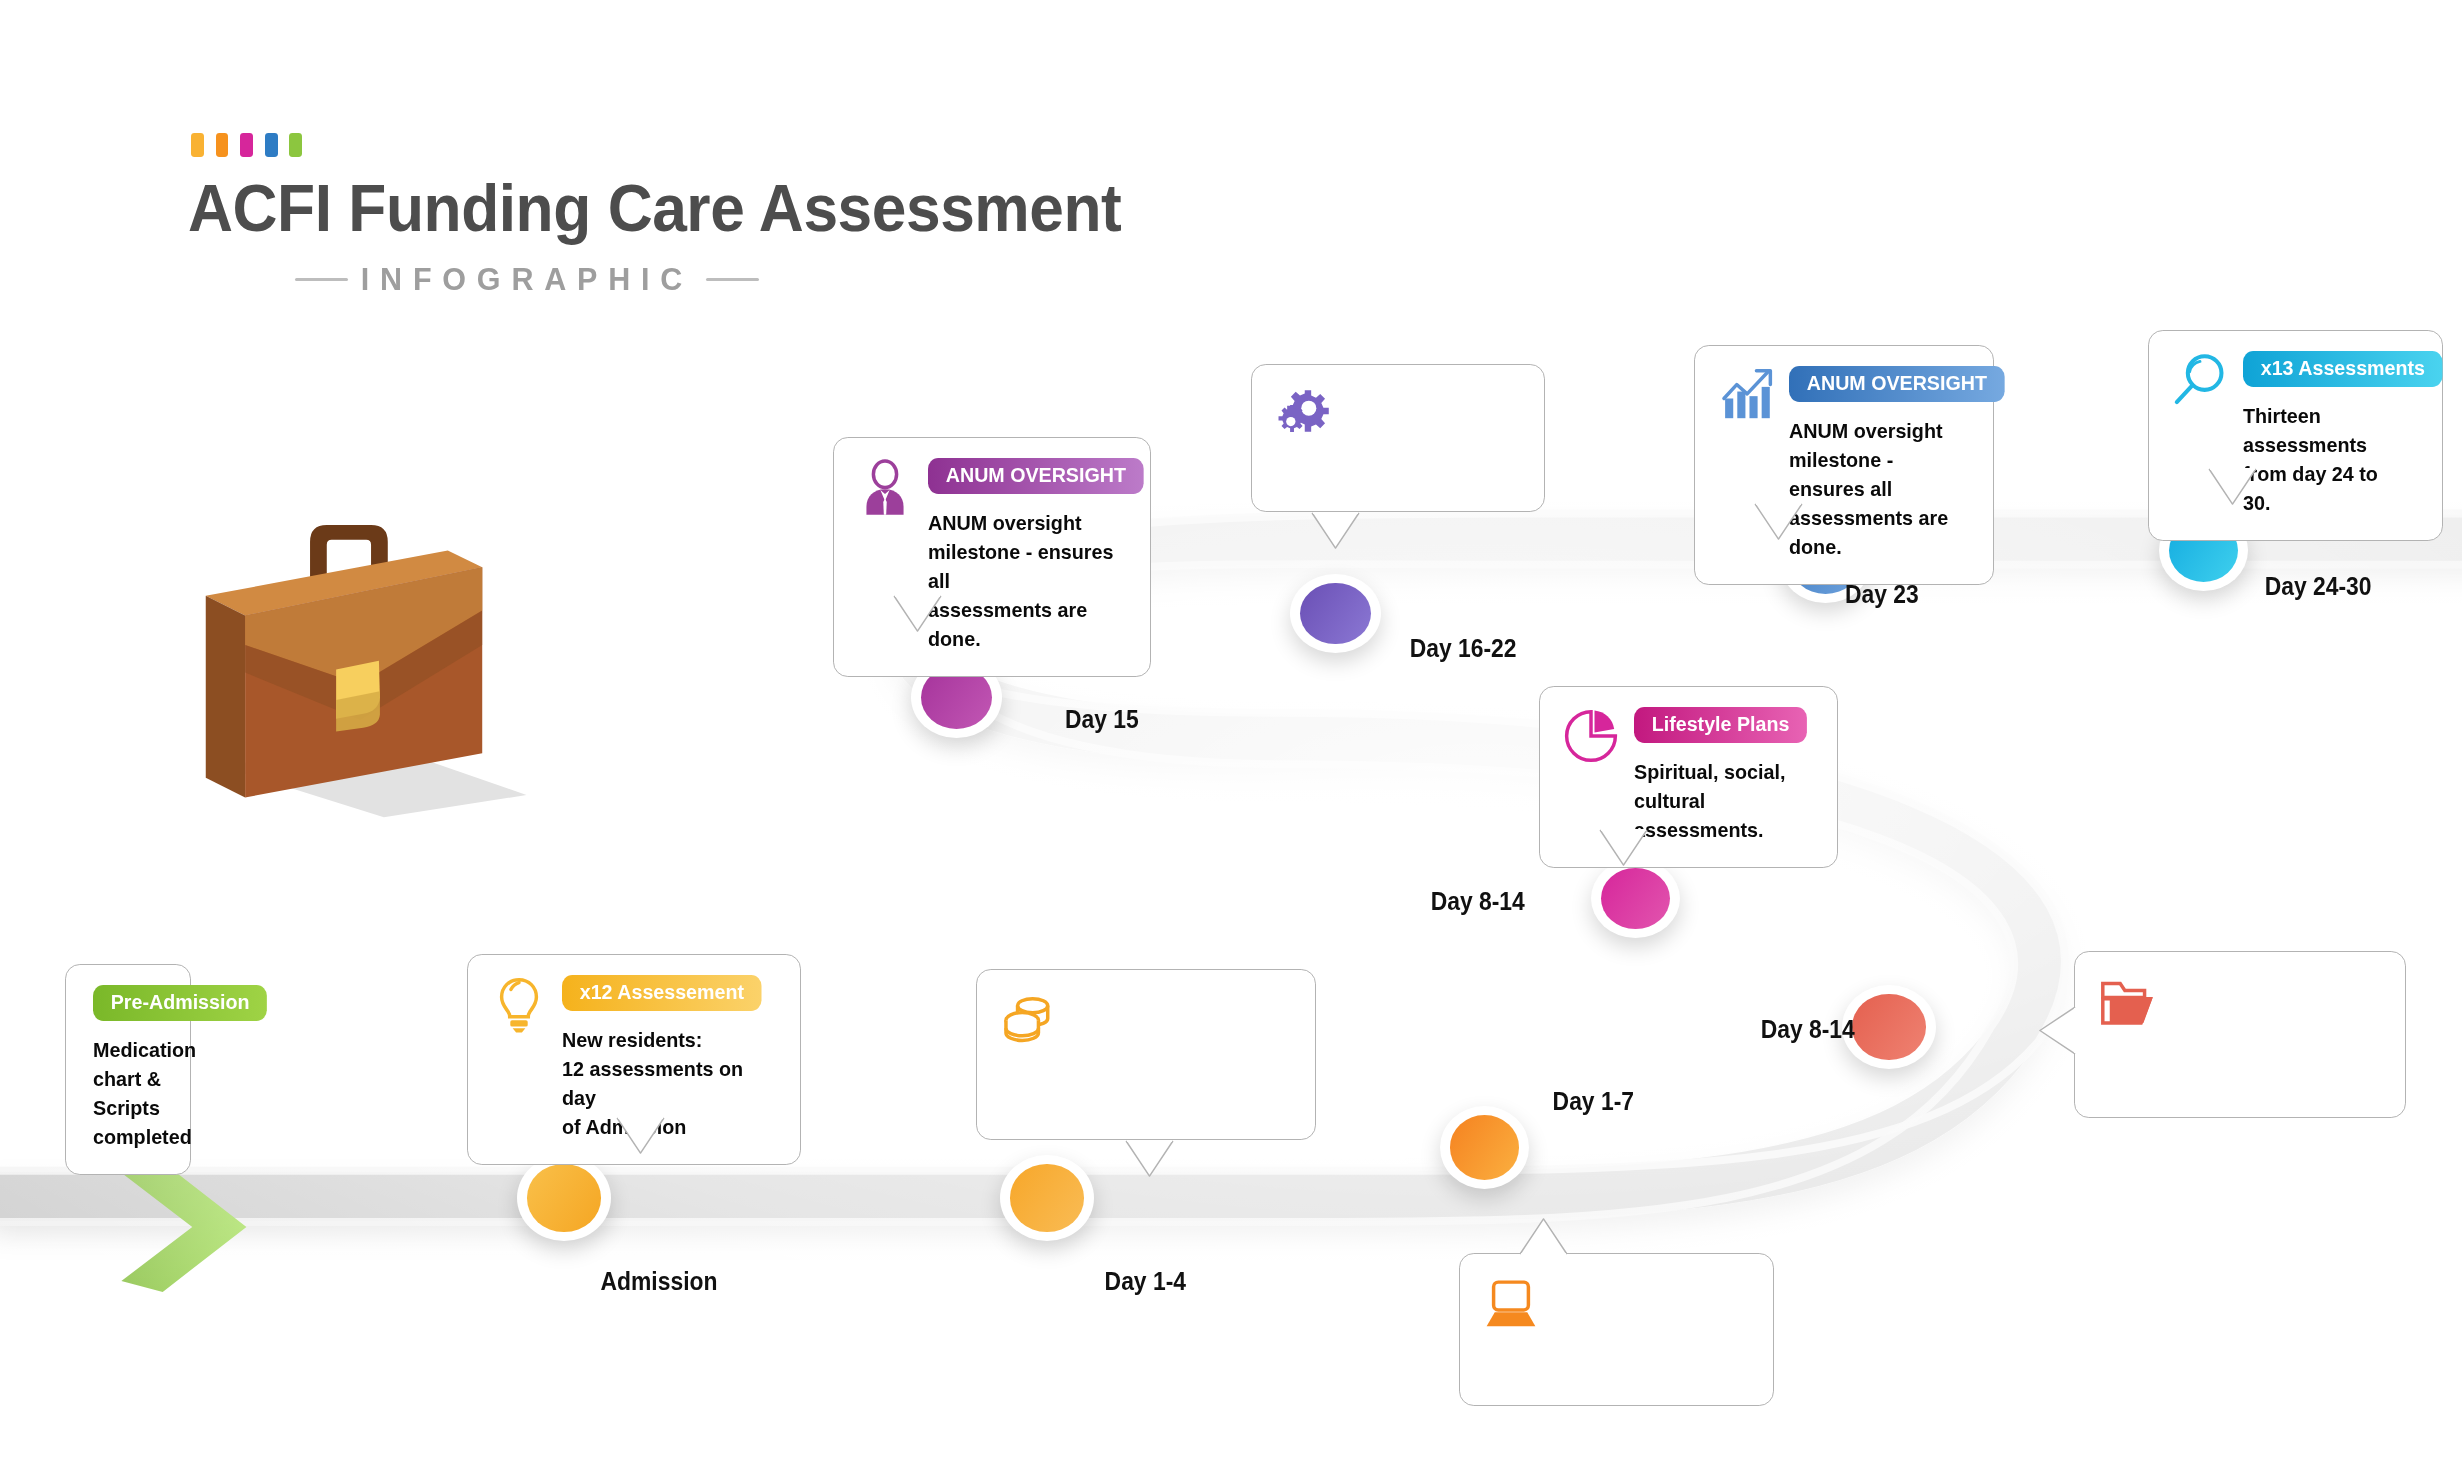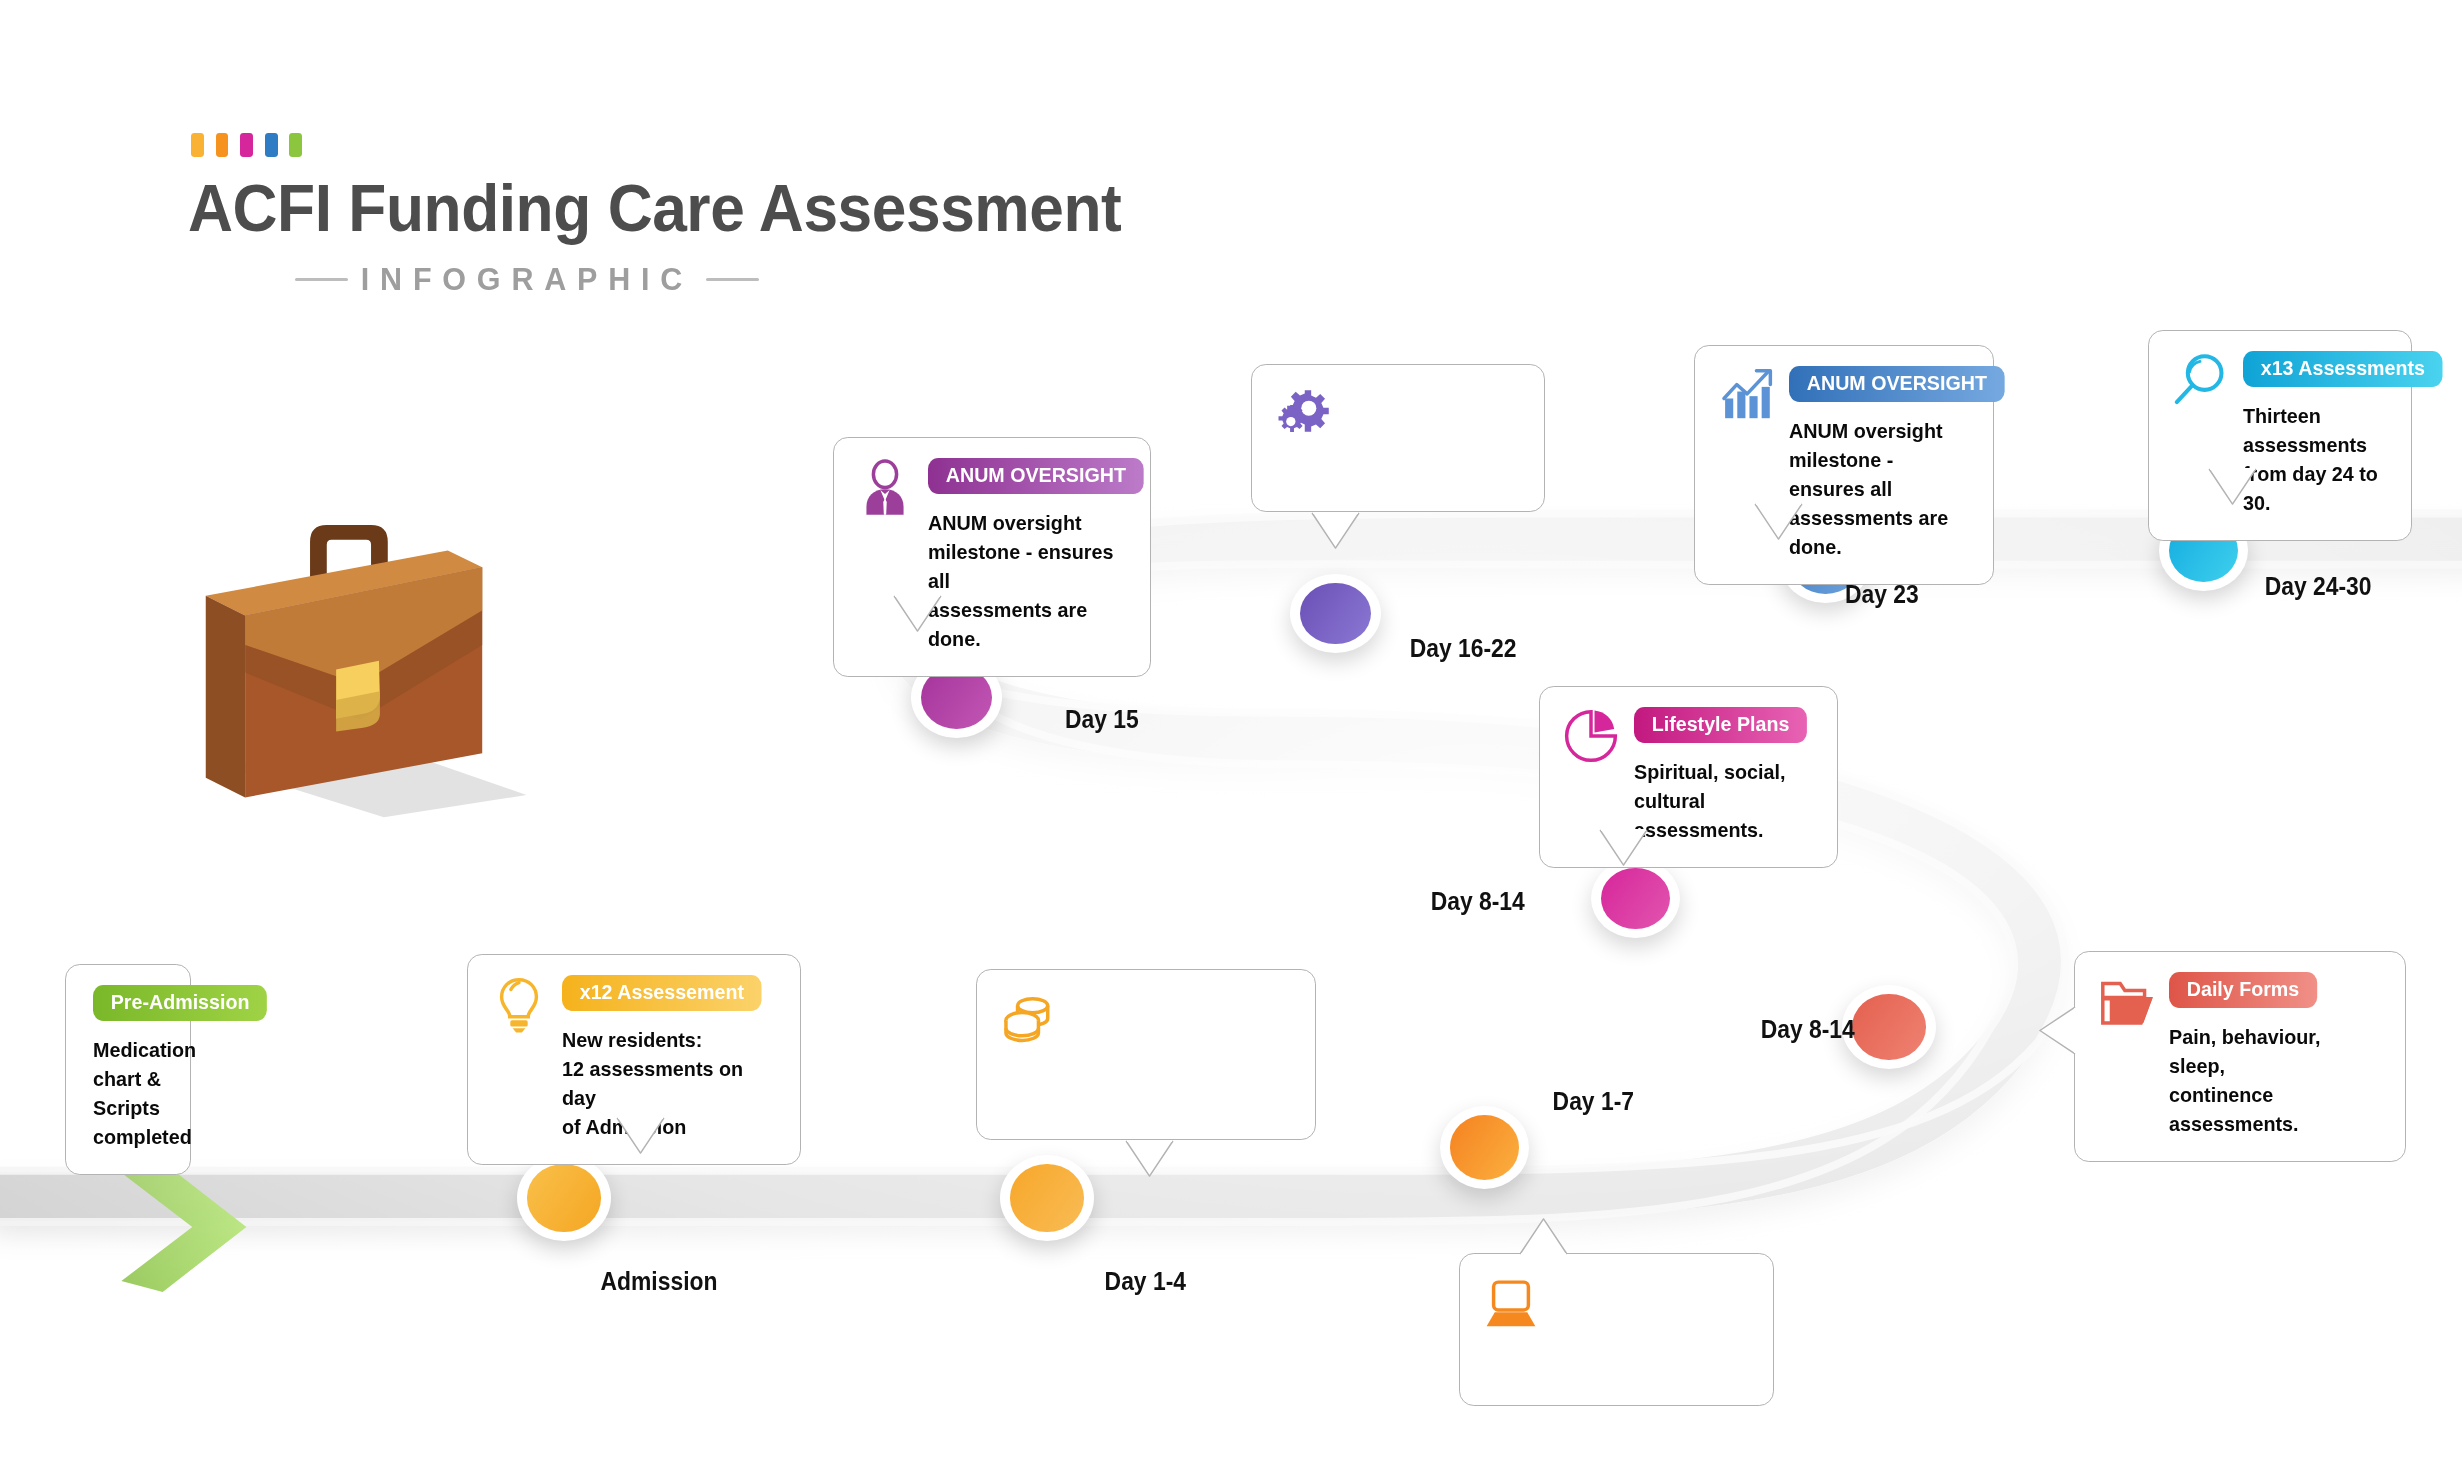--- a/index.html
+++ b/index.html
@@ -310,25 +310,20 @@
             <path d="M4 80 H96" stroke="#fff" stroke-width="8"></path>
           </svg>
         </div>
       </div>
       <div class="card" style="left: 2074px; top: 951px; width: 332px; min-height: 167px;">
         <svg class="ic" viewBox="0 0 100 100">
           <path d="M10 20h30l8 12h34v12H10z" fill="none" stroke="#e4604f" stroke-width="6"></path>
                 <path d="M10 46h82l-16 42H10z" fill="none" stroke="#e4604f" stroke-width="6"></path>
                 <path d="M22 44h74l-16 44H22z" fill="#e4604f"></path>
         </svg>
-        <div class="body">
-      <div class="pill" style="background:linear-gradient(90deg, #de5548 0%, #f09087 100%);">Daily Forms</div>
-      <div class="desc">Pain, behaviour, sleep,
-continence assessments.</div>
-    </div>
         <div class="tail" style="left: -38px; top: 54px;">
           <svg width="39" height="49" viewBox="0 0 80 100">
             <path d="M78 2 L6 50 L78 98" fill="#fff" stroke="#b3b3b3" stroke-width="3" stroke-linejoin="round"></path>
             <path d="M80 4 V96" stroke="#fff" stroke-width="8"></path>
           </svg>
         </div>
       </div>
       <div class="card" style="left: 1539px; top: 686px; width: 299px; min-height: 143px;">
         <svg class="ic" viewBox="0 0 100 100">
           <path d="M50 50 L50 8 A42 42 0 1 0 92 50 Z" fill="none" stroke="#d6269b" stroke-width="6"></path>
@@ -395,21 +390,21 @@
 milestone - ensures all
 assessments are done.</div>
     </div>
         <div class="tail" style="left: 59px; top: 157px;">
           <svg width="49" height="39" viewBox="0 0 100 80">
             <path d="M2 2 L50 74 L98 2" fill="#fff" stroke="#b3b3b3" stroke-width="3" stroke-linejoin="round"></path>
             <path d="M4 0 H96" stroke="#fff" stroke-width="8"></path>
           </svg>
         </div>
       </div>
-      <div class="card" style="left: 2148px; top: 330px; width: 264px; min-height: 138px;">
+      <div class="card" style="left: 2148px; top: 330px; width: 295px; min-height: 138px;">
         <svg class="ic" viewBox="0 0 100 100">
           <circle cx="58" cy="38" r="29" fill="none" stroke="#22b7e4" stroke-width="7"></circle>
                 <path d="M50 18c-9 2-16 9-18 18" fill="none" stroke="#22b7e4" stroke-width="5" stroke-linecap="round"></path>
                 <path d="M36 60 L10 88" fill="none" stroke="#22b7e4" stroke-width="7" stroke-linecap="round"></path>
         </svg>
         <div class="body">
       <div class="pill" style="background:linear-gradient(90deg, #0fa3d6 0%, #4ad3ef 100%);">x13 Assessments</div>
       <div class="desc">Thirteen assessments
 from day 24 to 30.</div>
     </div>

